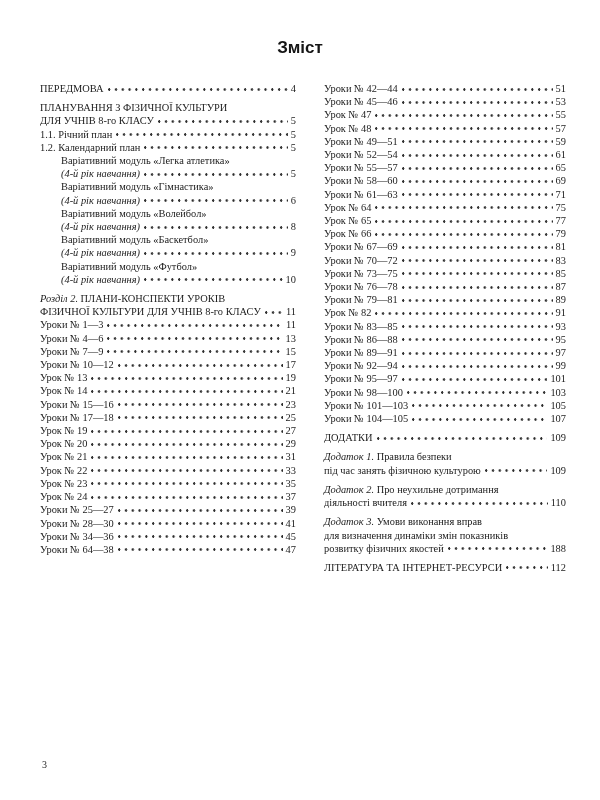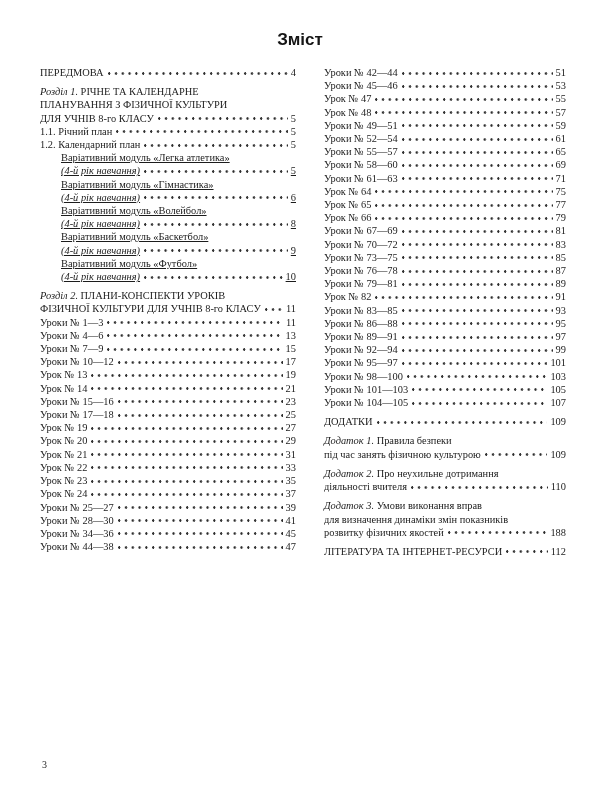--- a/index.html
+++ b/index.html
@@ -5,32 +5,32 @@
   * { box-sizing: border-box; }
   html,body { margin:0; padding:0; }
   body {
     width:600px; height:800px; background:#ffffff;
     font-family:"Liberation Serif","DejaVu Serif",serif;
     color:#1c1c1c;
     -webkit-font-smoothing:antialiased;
   }
   .page { position:relative; width:600px; height:800px; overflow:hidden; }
   .title {
-    margin:0; padding-top:30px; padding-bottom:16px;
+    margin:8px; padding-top:30px; padding-bottom:16px;
     text-align:center;
     font-family:"Liberation Sans","DejaVu Sans",sans-serif;
     font-weight:bold; font-size:17px; color:#151515;
   }
   .cols { display:flex; padding:0 34px 0 40px; gap:28px; }
   .col { font-size:10.4px; line-height:13.2px; }
   .col-left  { width:256px; flex:0 0 256px; }
   .col-right { width:242px; flex:1 1 auto; }
   .entry { margin:0; }
   .entry.gap { margin-top:6px; }
-  .entry.indent { padding-left:21px;text-decoration:underline; }
+  .entry.indent { padding-left:21px; }
   .line { white-space:nowrap; }
   .line.last { display:flex; align-items:baseline; }
   .seg.it { font-style:italic; }
   .seg.bd { font-weight:normal; }
   .leader { flex:1 1 auto; min-width:6px; position:relative; margin:0 3px 0 4px; }
   .leader::before {
     content:""; position:absolute; left:0; right:0; bottom:1.5px; height:3px;
     background-image:radial-gradient(circle at 1.2px 1.5px, #2c2c2c 1.05px, rgba(0,0,0,0) 1.35px);
     background-size:6.8px 3px; background-repeat:repeat-x;
   }
@@ -45,21 +45,20 @@
   <div class="cols">
     <div class="col col-left" id="col-left">
         <div class="entry">
           <div class="line last">
             <span class="seg bd">ПЕРЕДМОВА</span>
             <span class="leader"></span>
             <span class="pageref">4</span>
           </div>
         </div>
         <div class="entry gap">
-          <div class="line"><span class="seg it">Розділ 1.</span><span class="seg bd"> РІЧНЕ ТА КАЛЕНДАРНЕ</span></div>
           <div class="line"><span class="seg bd">ПЛАНУВАННЯ З ФІЗИЧНОЇ КУЛЬТУРИ</span></div>
           <div class="line last">
             <span class="seg bd">ДЛЯ УЧНІВ 8-го КЛАСУ</span>
             <span class="leader"></span>
             <span class="pageref">5</span>
           </div>
         </div>
         <div class="entry">
           <div class="line last">
             <span class="seg bd">1.1. Річний план</span>
@@ -236,21 +235,21 @@
         </div>
         <div class="entry">
           <div class="line last">
             <span class="seg bd">Уроки № 34—36</span>
             <span class="leader"></span>
             <span class="pageref">45</span>
           </div>
         </div>
         <div class="entry">
           <div class="line last">
-            <span class="seg bd">Уроки № 44—38</span>
+            <span class="seg bd">Уроки № 64—38</span>
             <span class="leader"></span>
             <span class="pageref">47</span>
           </div>
         </div>
       </div>
     <div class="col col-right" id="col-right">
         <div class="entry">
           <div class="line last">
             <span class="seg bd">Уроки № 42—44</span>
             <span class="leader"></span>

